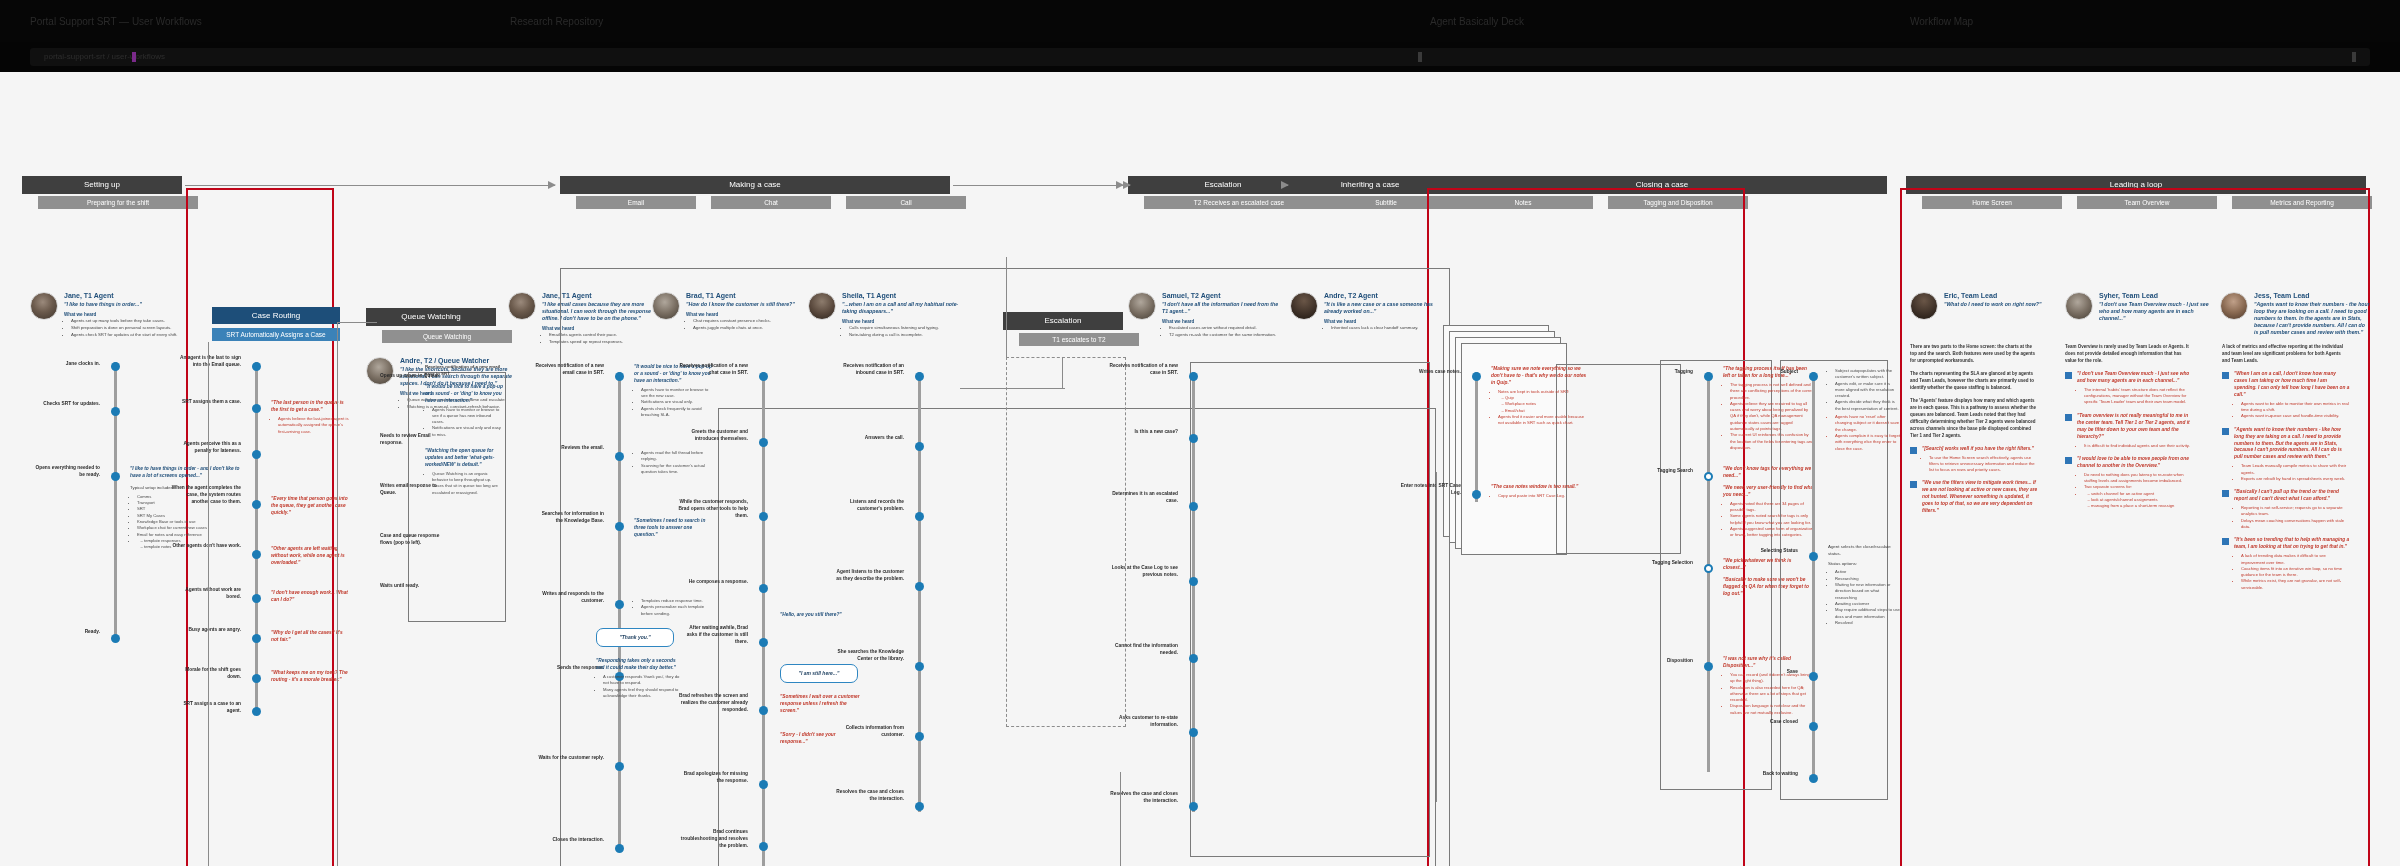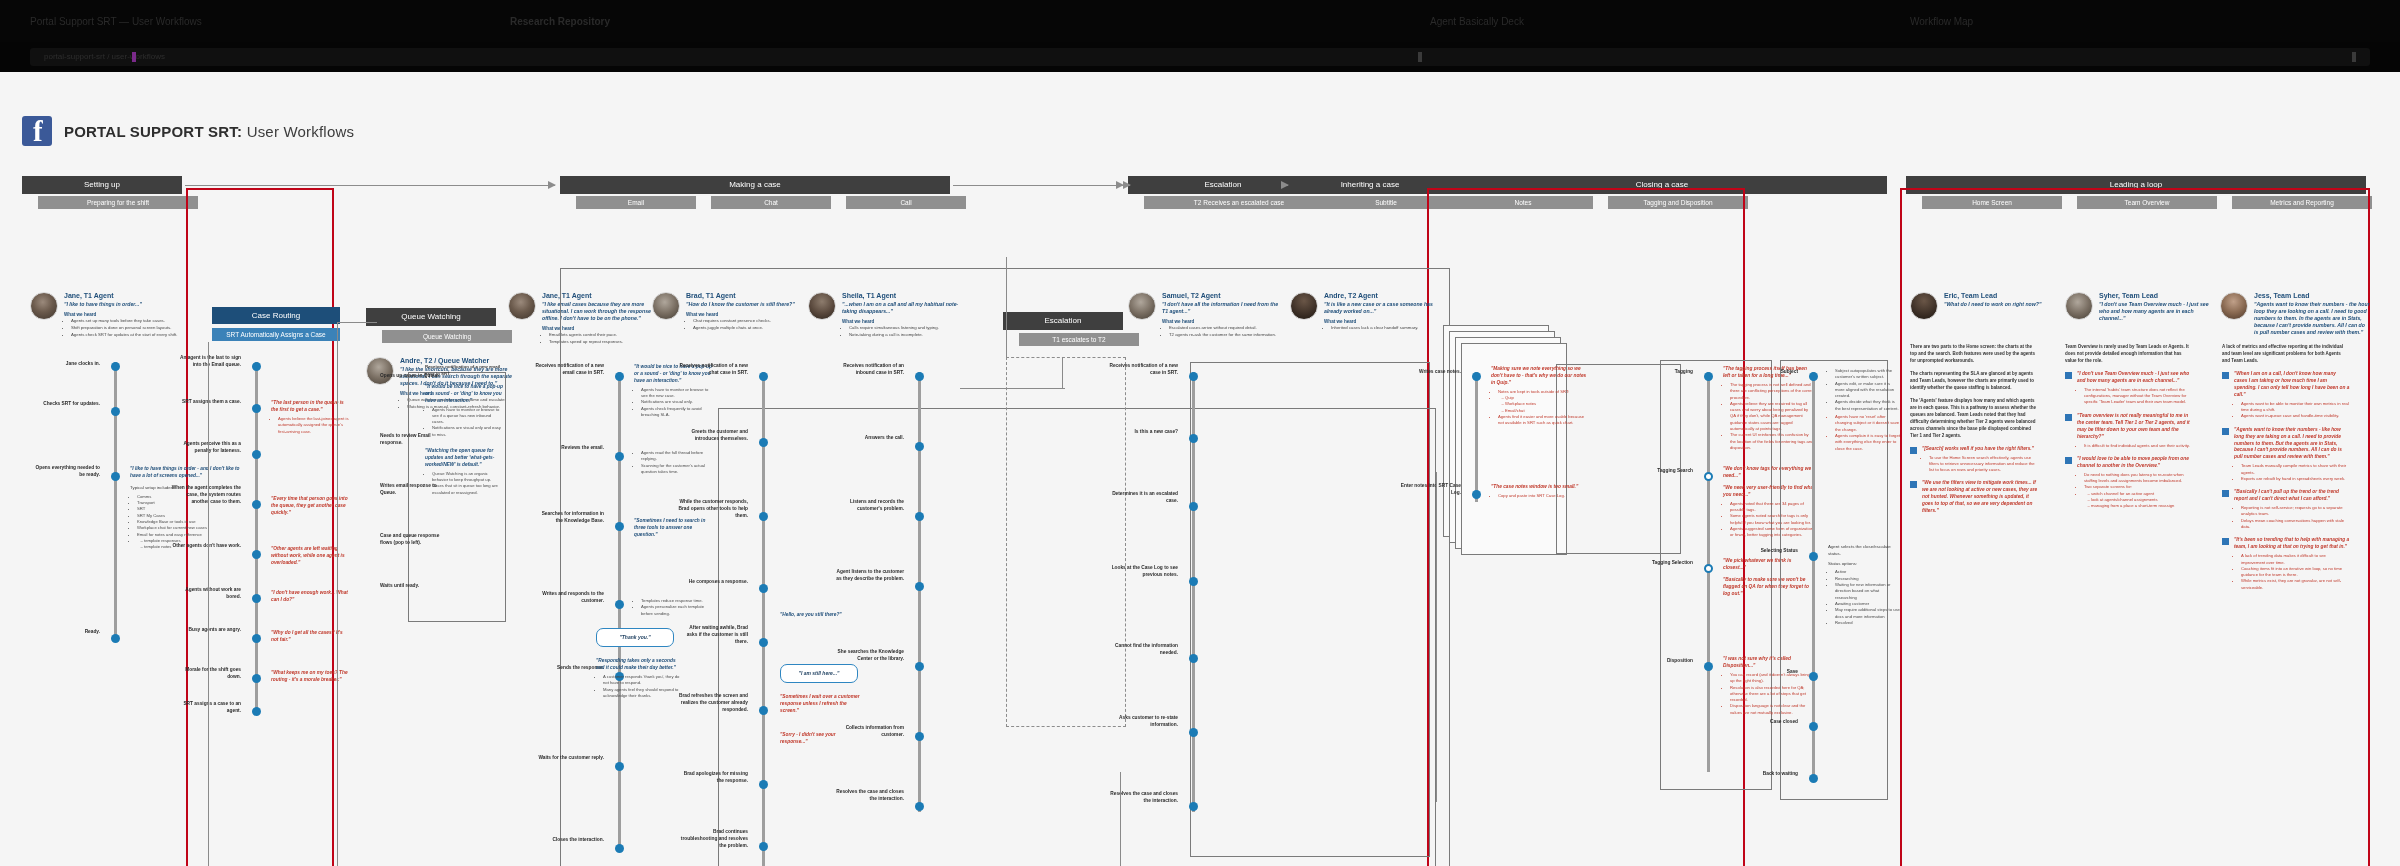--- a/index.html
+++ b/index.html
@@ -18,21 +18,21 @@
   .chrome-tabstrip {
     position: absolute; left: 0; top: 0; width: 2400px; height: 42px;
     background: #060606;
   }
   .chrome-tab {
     position: absolute; top: 8px; height: 28px;
     font-size: 10px; color: #2a2a2a; line-height: 28px; padding-left: 10px;
     white-space: nowrap; overflow: hidden;
   }
   .chrome-tab.t1 { left: 20px;   width: 300px; }
-  .chrome-tab.t2 { left: 500px;  width: 250px; font-weight: bold; }
+  .chrome-tab.t2 { left: 500px;  width: 250px; }
   .chrome-tab.t3 { left: 1420px; width: 230px; }
   .chrome-tab.t4 { left: 1900px; width: 200px; }
   .chrome-urlbar {
     position: absolute; left: 30px; top: 48px; width: 2340px; height: 18px;
     background: #101010; border-radius: 3px;
   }
   .chrome-url {
     position: absolute; left: 14px; top: 0; height: 18px; line-height: 18px;
     font-size: 8px; color: #2e2e2e; white-space: nowrap;
   }
@@ -168,26 +168,20 @@
   <div class="chrome-urlbar">
     <div class="chrome-url">portal-support-srt / user-workflows</div>
   </div>
   <div class="chrome-dot d1"></div>
   <div class="chrome-dot d2"></div>
   <div class="chrome-dot d3"></div>
 </div>
 
 <div class="canvas">
 
-  <div class="brandbar">
-    <div class="fb-logo"></div>
-    <div class="title">
-      <b>PORTAL SUPPORT SRT:</b><span> User Workflows</span>
-    </div>
-  </div>
 
   <div class="phase-hdr" style="left:22px; top:104px; width:160px;">Setting up</div>
   <div class="sub-hdr" style="left:22px; top:124px; width:160px;">Preparing for the shift</div>
 
   <div class="phase-hdr" style="left:560px; top:104px; width:390px;">Making a case</div>
   <div class="sub-hdr" style="left:560px; top:124px; width:120px;">Email</div>
   <div class="sub-hdr" style="left:695px; top:124px; width:120px;">Chat</div>
   <div class="sub-hdr" style="left:830px; top:124px; width:120px;">Call</div>
 
   <div class="phase-hdr" style="left:1128px; top:104px; width:190px;">Escalation</div>

